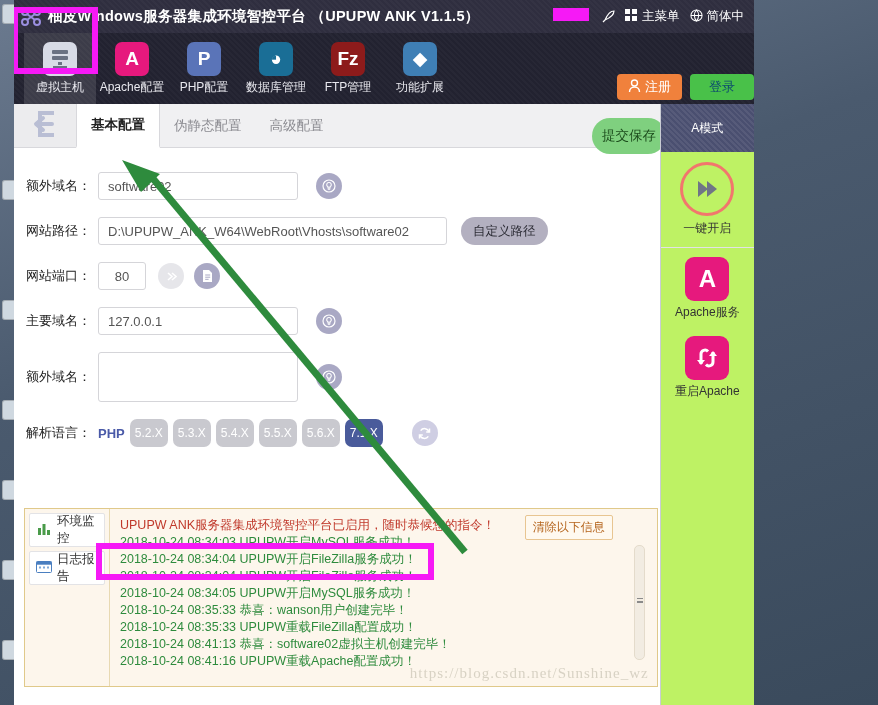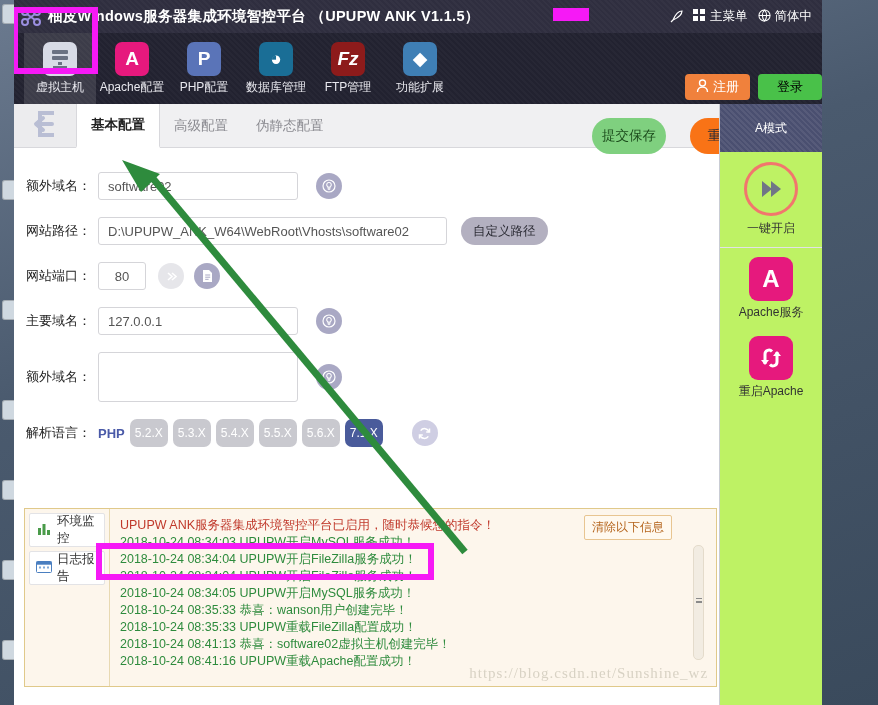--- a/index.html
+++ b/index.html
@@ -13,21 +13,21 @@
   }
 
   
   #desktop { position:absolute; inset:0; background:
       linear-gradient(160deg,#6b7a8f 0%,#4a5a6e 40%,#3a4a5c 100%); }
   #desktop .dicon { position:absolute; left:2px; width:26px; height:30px; }
   #desktop .dicon i { display:block; width:22px; height:20px; border-radius:3px;
      background:#cfd8e0; box-shadow:inset 0 0 0 1px rgba(0,0,0,.2); }
 
   
-  #app { position:absolute; left:14px; top:0; width:808px; height:705px;
+  #app { position:absolute; left:14px; top:0; width:740px; height:705px;
          background:#ffffff; overflow:hidden; }
 
   
   #titlebar { height:33px; background:#2f2e3f;
      background-image:repeating-linear-gradient(45deg, rgba(255,255,255,.025) 0 2px, transparent 2px 4px);
      display:flex; align-items:center; color:#fff; }
   #titlebar .logo { width:34px; display:flex; align-items:center; justify-content:center; }
   #titlebar .title { font-size:14.5px; font-weight:bold; letter-spacing:.3px; white-space:nowrap; }
   #titlebar .spacer { flex:1; }
   #titlebar .tb-item { display:flex; align-items:center; gap:4px; font-size:12.5px;
@@ -39,21 +39,21 @@
      display:flex; align-items:flex-start; padding-left:10px; }
   .tool { width:72px; height:71px; display:flex; flex-direction:column; align-items:center;
           justify-content:center; gap:3px; color:#e8e8ee; font-size:12px; white-space:nowrap;}
   .tool.active { background:rgba(255,255,255,.12); }
   .tool .ti { width:34px; height:34px; border-radius:7px; display:flex; align-items:center;
      justify-content:center; color:#fff; font-weight:bold; font-size:19px; }
 
   .btn-reg { position:absolute; right:72px; top:74px; height:26px; padding:0 11px; border-radius:4px;
      background:#f0813c; color:#fff; font-size:13px; display:flex; align-items:center; gap:4px; }
   .btn-log { position:absolute; right:0px; top:74px; height:26px; width:64px; border-radius:4px;
-     background:#49c149; color:#000000; font-size:13px; display:flex; align-items:center;
+     background:#49c149; color:#0c4a6e; font-size:13px; display:flex; align-items:center;
      justify-content:center; }
 
   
   #body { position:absolute; left:0; top:104px; right:0; bottom:0; display:flex; }
   #leftcol { width:754px; position:relative; background:#fff; }
   #rightcol { width:110px; border-left:1px solid #c9ccd4; background:#bef264; position:relative; }
 
   
   #tabstrip { height:44px; background:#f0f0f2; border-bottom:1px solid #d8d8dc;
      display:flex; align-items:stretch; }
@@ -221,21 +221,21 @@
       </div>
       <span>PHP配置</span>
     </div>
     <div class="tool">
       <div class="ti" style="background:#1a6e96">
         <span>◕</span>
       </div>
       <span>数据库管理</span>
     </div>
     <div class="tool">
-      <div class="ti" style="background:#8d1b1b;font-style:italic">
+      <div class="ti" style="background:#8d1b1b;">
         <span>Fz</span>
       </div>
       <span>FTP管理</span>
     </div>
     <div class="tool">
       <div class="ti" style="background:#3f7fb5">
         <span>◆</span>
       </div>
       <span>功能扩展</span>
     </div>
@@ -264,24 +264,24 @@
             <svg width="34" height="28" viewBox="0 0 34 28">
               <path d="M26 3 h-14 v22 h14" fill="none" stroke="#b9bed4" stroke-width="4"></path>
               <path d="M24 14 h-14 M15 8 l-7 6 l7 6" fill="none" stroke="#b9bed4" stroke-width="4" stroke-linejoin="round" stroke-linecap="round"></path>
             </svg>
           </span>
         </div>
         <div class="tab active">
           <span>基本配置</span>
         </div>
         <div class="tab">
+          <span>伪静态配置</span>
+        </div>
+        <div class="tab">
           <span>高级配置</span>
-        </div>
-        <div class="tab">
-          <span>伪静态配置</span>
         </div>
       </div>
 
       <div class="btn-submit">
         <span>提交保存</span>
       </div>
       <div class="btn-reset">
         <span>重置</span>
       </div>
 

